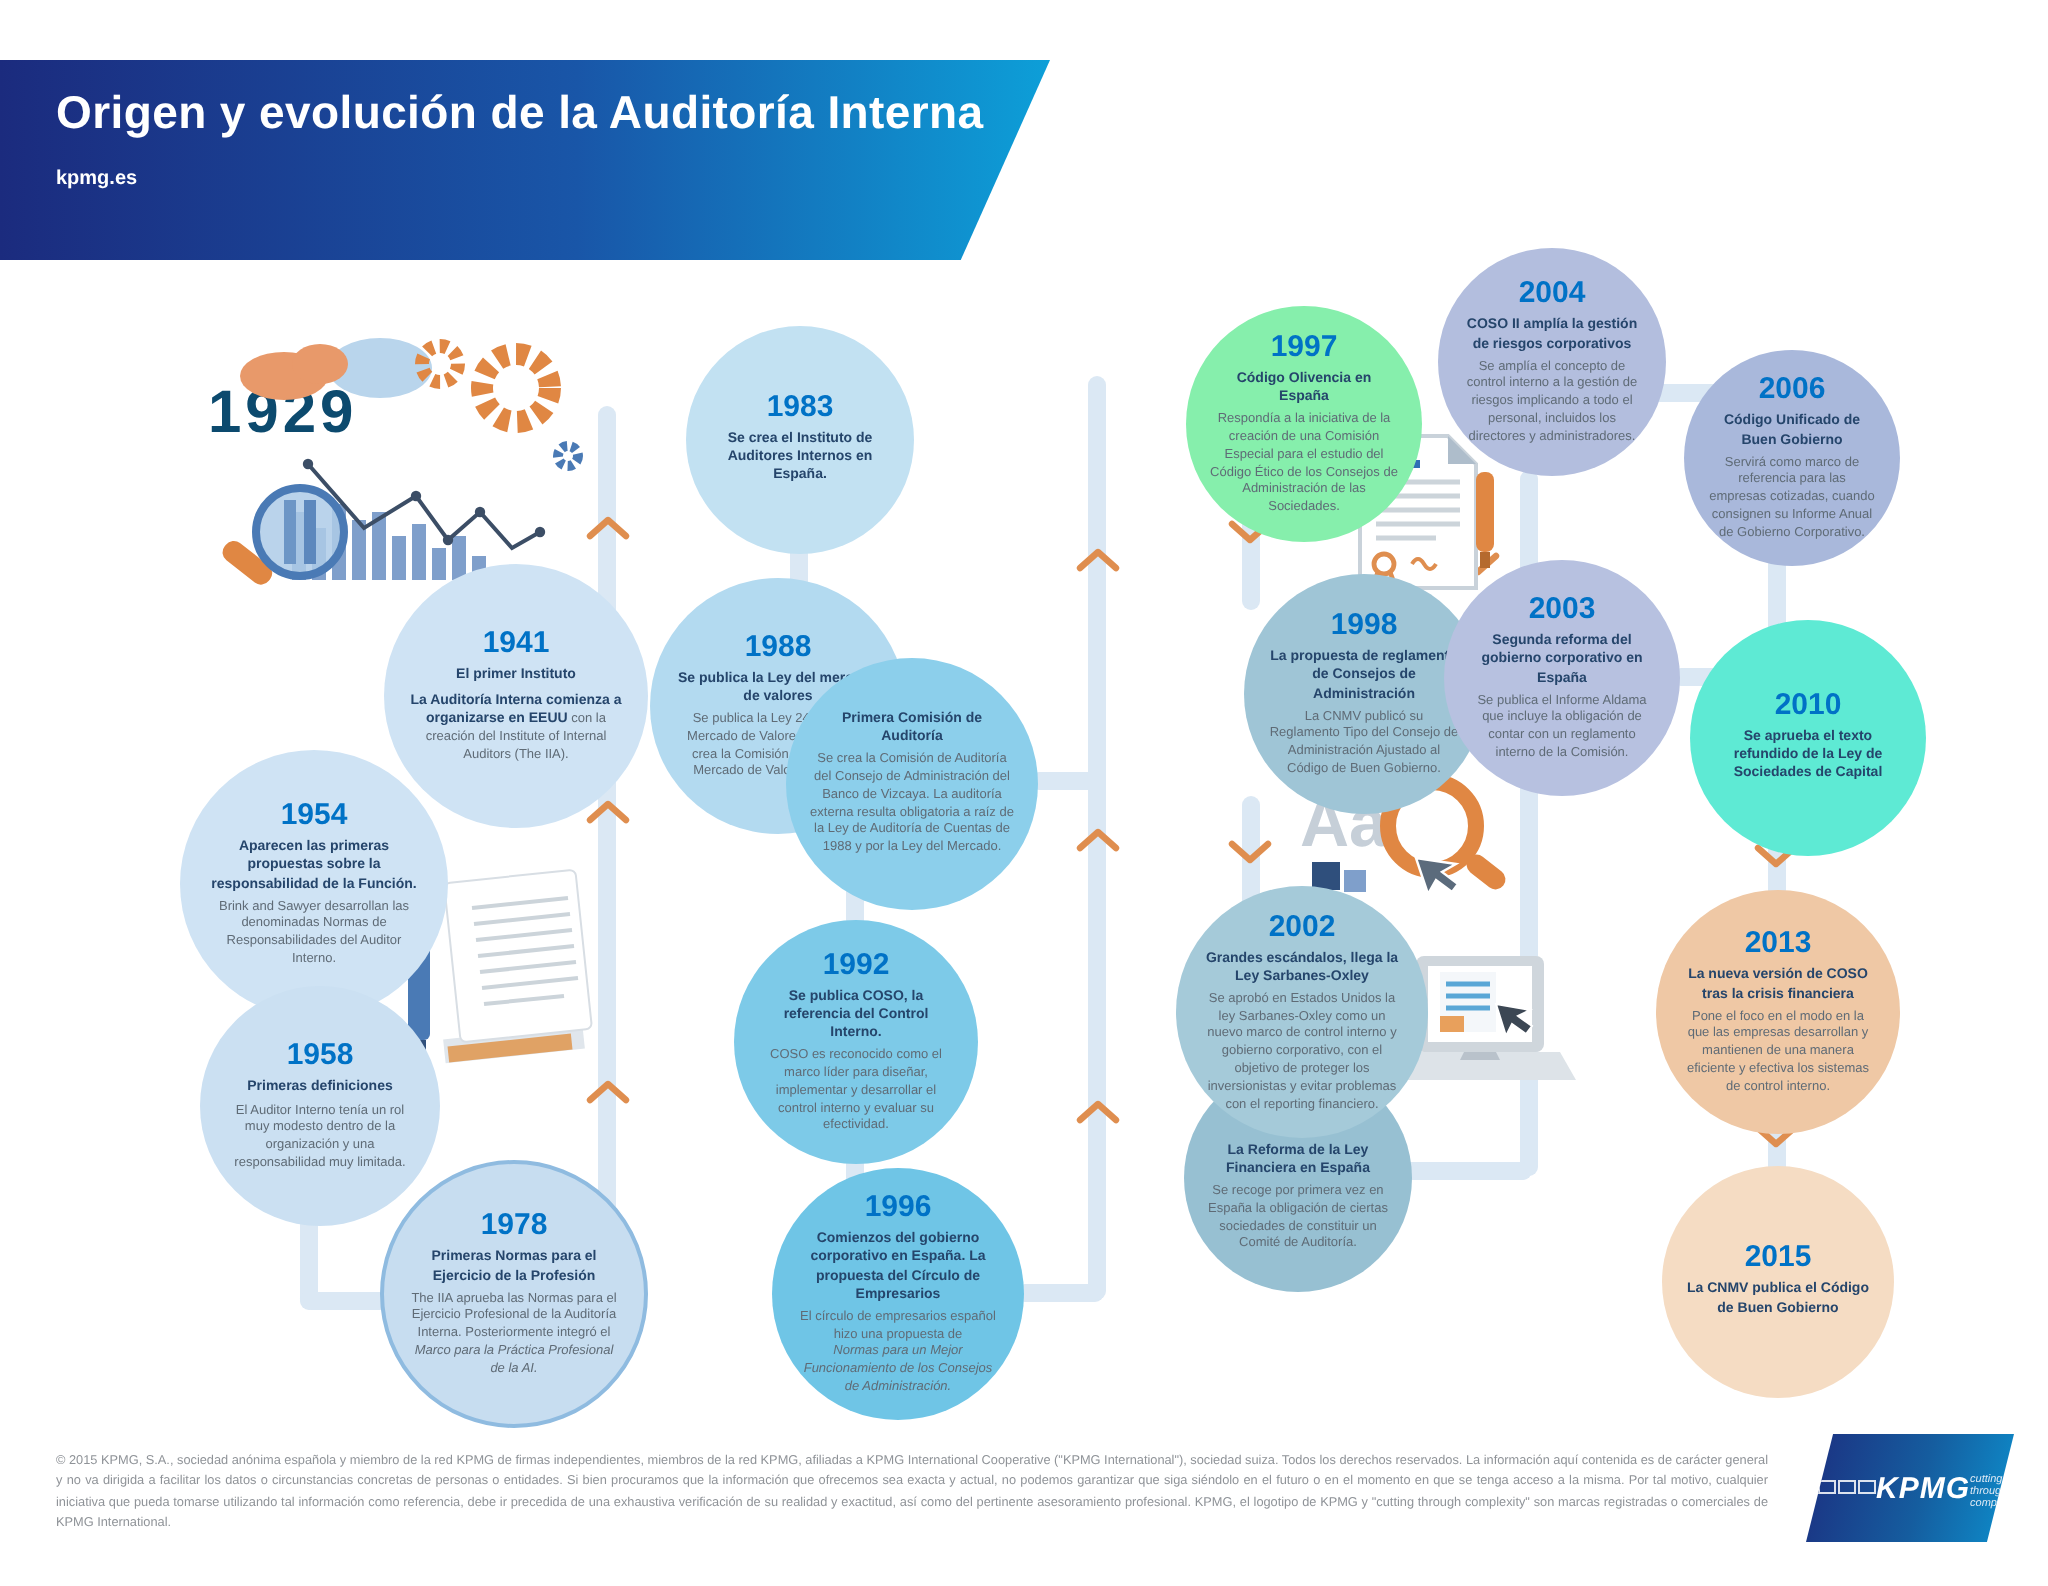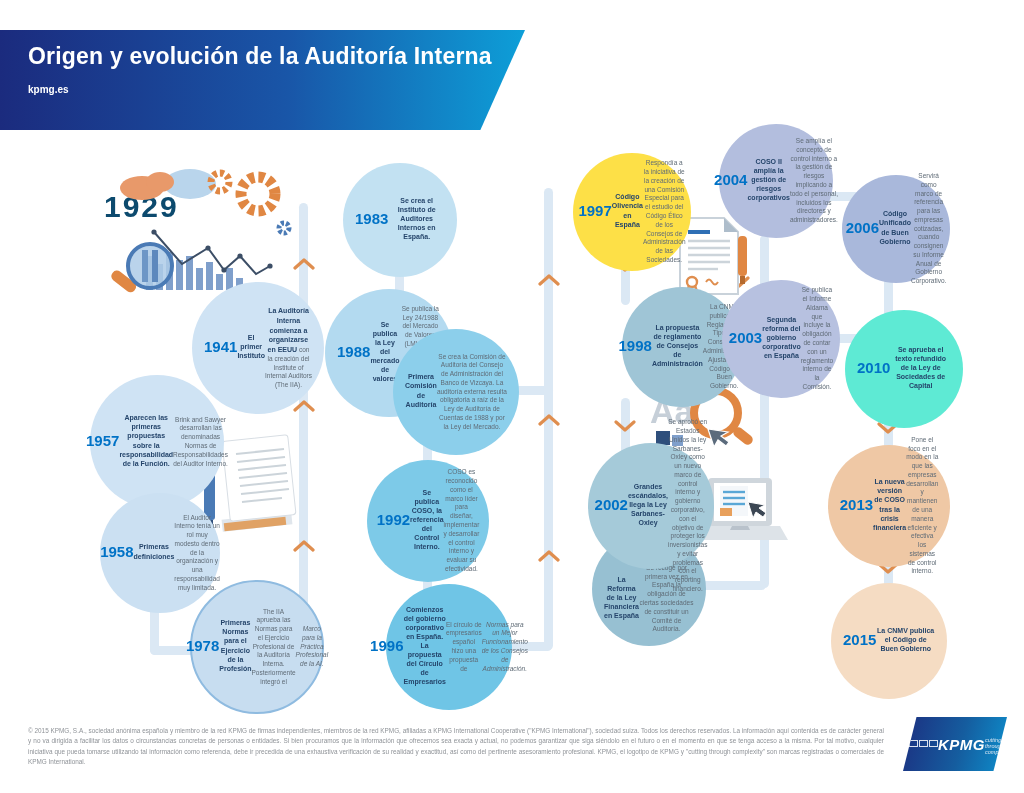--- a/index.html
+++ b/index.html
@@ -15,21 +15,21 @@
   .banner .site { font-size:10px; font-weight:bold; margin-top:14px; }
 
   
   .pipe { position:absolute; background:#dbe8f4; border-radius:5px; }
 
   
   .chev { position:absolute; width:22px; height:12px; }
   .chev svg { display:block; }
 
   
-  .circle { position:absolute; border-radius:50%; display:flex; 
+  .circle { position:absolute; border-radius:50%; display:flex; flex-direction:column;
     justify-content:center; align-items:center; text-align:center; padding:10px 12px; }
   .year { font-size:15px; font-weight:bold; color:#0072c6; margin-bottom:3px; }
   .ctitle { font-size:7px; font-weight:bold; color:#25456b; line-height:1.3; margin-bottom:3px; }
   .clead { font-size:7px; font-weight:bold; color:#25456b; line-height:1.3; display:inline; }
   .cbody { font-size:6.5px; color:#5f6b76; line-height:1.35; }
   .cital  { font-size:6.5px; color:#5f6b76; font-style:italic; line-height:1.35; }
 
   .y1929 { position:absolute; left:104px; top:190px; font-size:30px; font-weight:bold;
     color:#0c4a6e; letter-spacing:2px;text-align:right; }
 
@@ -234,21 +234,21 @@
     <path d="M42 52 h16 l2 4 h-20 z" fill="#b9c2cb"></path>
   </svg>
 
   <div class="circle" style="left:192px;top:282px;width:132px;height:132px;background:#cfe3f4;">
     <div class="year">1941</div>
     <div class="ctitle">El primer Instituto</div>
     <div class="cbody"><span class="clead">La Auditoría Interna comienza a organizarse en EEUU</span> <span>con la creación del Institute of Internal Auditors (The IIA).</span></div>
   </div>
 
   <div class="circle" style="left:90px;top:375px;width:134px;height:134px;background:#cfe3f4;">
-    <div class="year">1957</div>
+    <div class="year">1954</div>
     <div class="ctitle">Aparecen las primeras propuestas sobre la responsabilidad de la Función.</div>
     <div class="cbody">Brink and Sawyer desarrollan las denominadas Normas de Responsabilidades del Auditor Interno.</div>
   </div>
 
   <div class="circle" style="left:100px;top:493px;width:120px;height:120px;background:#cbe0f2;">
     <div class="year">1958</div>
     <div class="ctitle">Primeras definiciones</div>
     <div class="cbody">El Auditor Interno tenía un rol muy modesto dentro de la organización y una responsabilidad muy limitada.</div>
   </div>
 
@@ -281,21 +281,21 @@
     <div class="cbody">COSO es reconocido como el marco líder para diseñar, implementar y desarrollar el control interno y evaluar su efectividad.</div>
   </div>
 
   <div class="circle" style="left:386px;top:584px;width:126px;height:126px;background:#6fc5e6;">
     <div class="year">1996</div>
     <div class="ctitle">Comienzos del gobierno corporativo en España. La propuesta del Círculo de Empresarios</div>
     <div class="cbody">El círculo de empresarios español hizo una propuesta de</div>
     <div class="cital">Normas para un Mejor Funcionamiento de los Consejos de Administración.</div>
   </div>
 
-  <div class="circle" style="left:573px;top:153px;width:118px;height:118px;background:#fde047;">
+  <div class="circle" style="left:593px;top:153px;width:118px;height:118px;background:#86efac;">
     <div class="year">1997</div>
     <div class="ctitle">Código Olivencia en España</div>
     <div class="cbody">Respondía a la iniciativa de la creación de una Comisión Especial para el estudio del Código Ético de los Consejos de Administración de las Sociedades.</div>
   </div>
 
   <div class="circle" style="left:622px;top:287px;width:120px;height:120px;background:#9fc5d6;">
     <div class="year">1998</div>
     <div class="ctitle">La propuesta de reglamento de Consejos de Administración</div>
     <div class="cbody">La CNMV publicó su Reglamento Tipo del Consejo de Administración Ajustado al Código de Buen Gobierno.</div>
   </div>

